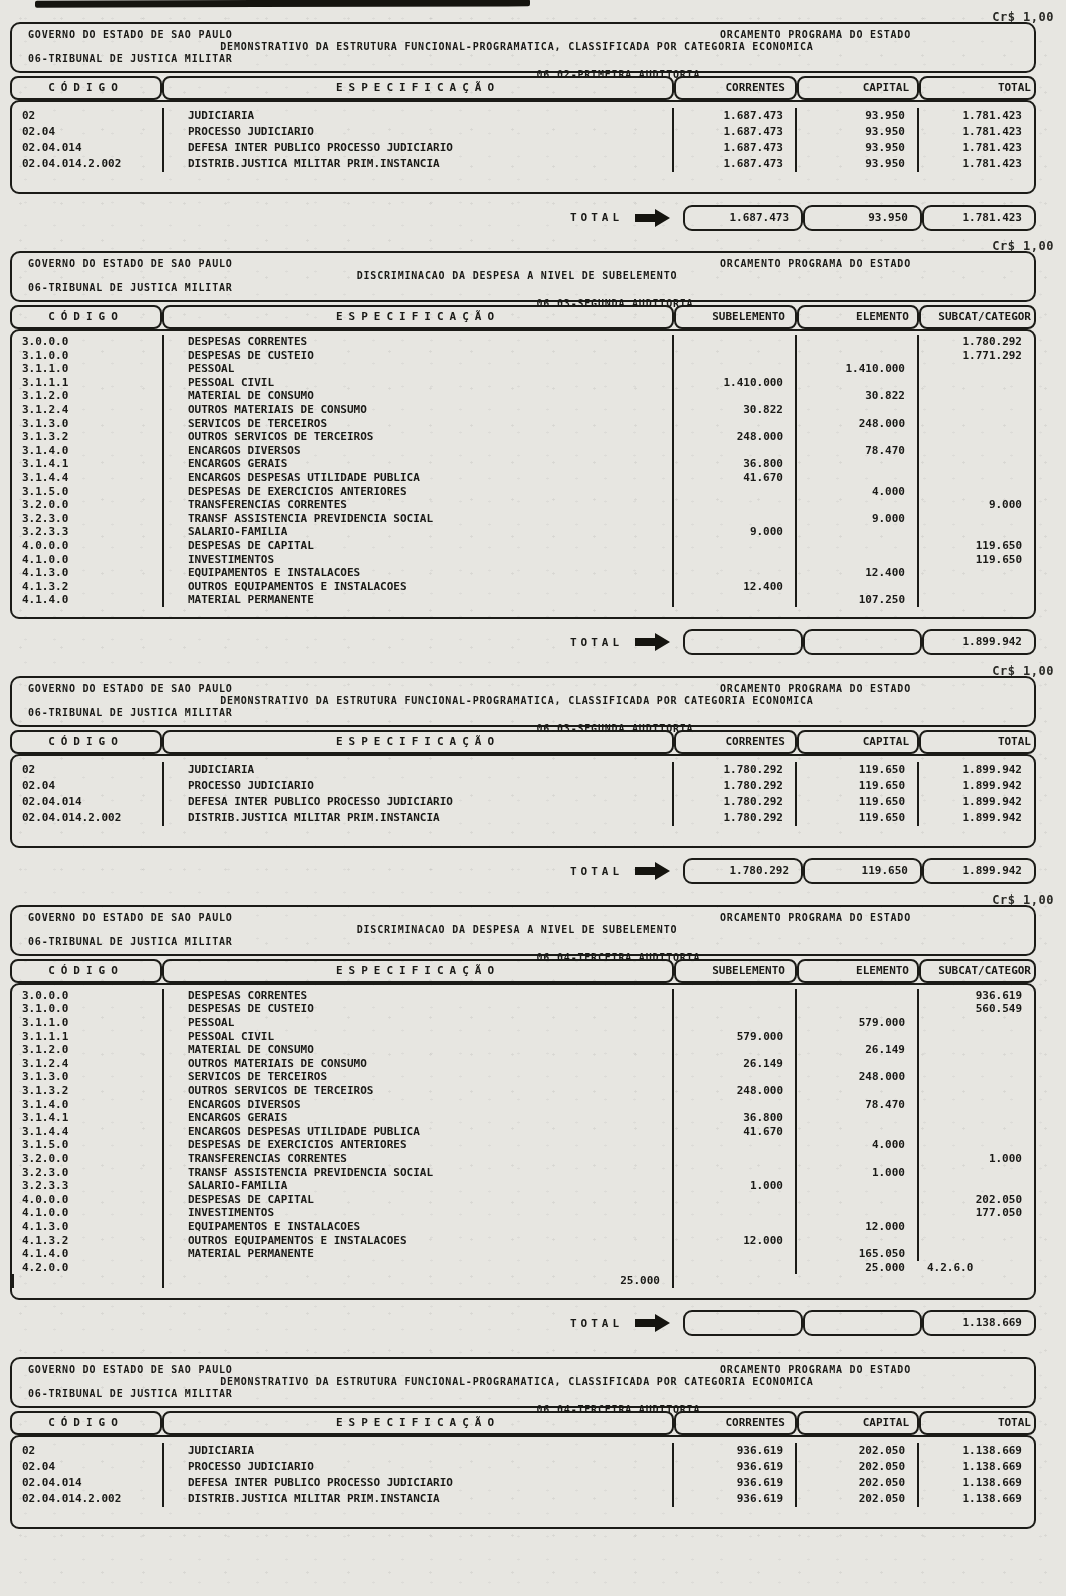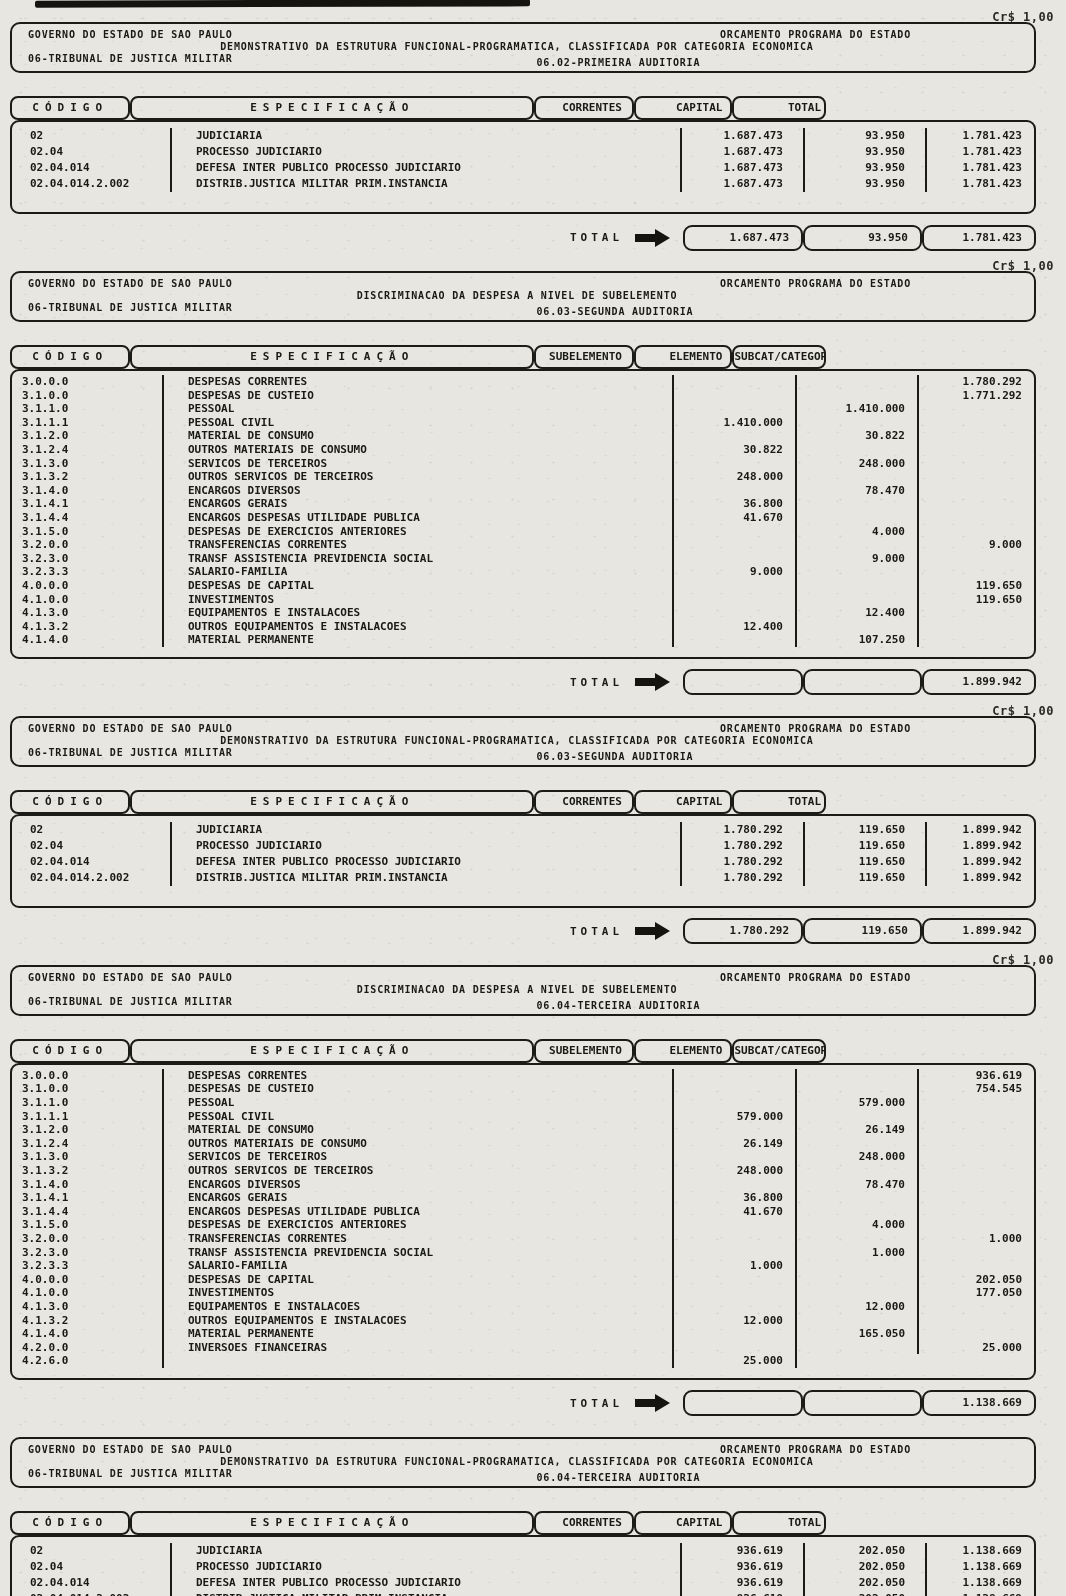--- a/index.html
+++ b/index.html
@@ -31,42 +31,42 @@
   .note:empty{visibility:hidden;}
   .hbox{
     border:2.5px solid #1b1b17;border-radius:10px;
     width:1026px;padding:5px 28px 7px 16px;
     font-size:10px;font-weight:bold;letter-spacing:.8px;
   }
   .h1{display:flex;align-items:baseline;}
   .h1 .rtitle{margin-left:auto;margin-right:95px;}
   .h2{text-align:center;margin-top:1px;}
   .h3{position:relative;margin-top:1px;}
-  .h3 .subunit{position:absolute;left:52%;top:4px;}
-  .thead{display:flex;width:816px;margin-top:23px;}
+  .h3 .subunit{position:absolute;left:52%;top:16px;}
+  .thead{display:flex;width:1026px;margin-top:3px;}
   .hc{
     border:2.5px solid #1b1b17;border-radius:8px;height:24px;
     line-height:19px;font-size:11px;font-weight:bold;
     overflow:hidden;white-space:nowrap;
   }
   .hc.c0{width:152px;text-align:center;letter-spacing:6px;}
   .hc.c1{width:512px;text-align:center;letter-spacing:6px;}
   .hc.c2{width:123px;text-align:right;padding-right:10px;}
   .hc.c3{width:122px;text-align:right;padding-right:8px;}
   .hc.c4{width:117px;text-align:right;padding-right:3px;letter-spacing:0;}
   .tbody{
     width:1026px;border:2.5px solid #1b1b17;border-radius:9px;
     display:grid;grid-template-columns:150px 510px 123px 122px 1fr;
     grid-auto-rows:13.6px;
     padding:4px 0 10px 0;
     font-size:11px;font-weight:bold;
   }
   .tbody.roomy{grid-auto-rows:16px;padding:6px 0 20px 0;}
   .cell{line-height:13.4px;white-space:nowrap;overflow:visible;}
-  .roomy .cell{line-height:15.5px;margin-left:8px;}
+  .roomy .cell{line-height:15.5px;}
   .cell.col0{padding-left:10px;}
   .cell.col1{border-left:2px solid #1b1b17;padding-left:24px;}
   .cell.col2,.cell.col3,.cell.col4{border-left:2px solid #1b1b17;text-align:right;padding-right:12px;}
   .trow{display:flex;align-items:center;margin-top:10px;height:27px;}
   .tlabel{margin-left:560px;font-size:11px;font-weight:bold;letter-spacing:4px;}
   .arrow{margin:0 12px;display:inline-flex;align-items:center;}
   .tbox{
     border:2.5px solid #1b1b17;border-radius:9px;height:26px;line-height:21px;
     font-size:11px;font-weight:bold;text-align:right;padding-right:12px;
     white-space:nowrap;
@@ -357,21 +357,21 @@
     <div class="tbody">
           <div class="cell col0">3.0.0.0</div>
           <div class="cell col1">DESPESAS CORRENTES</div>
           <div class="cell col2"></div>
           <div class="cell col3"></div>
           <div class="cell col4">936.619</div>
           <div class="cell col0">3.1.0.0</div>
           <div class="cell col1">DESPESAS DE CUSTEIO</div>
           <div class="cell col2"></div>
           <div class="cell col3"></div>
-          <div class="cell col4">754.545</div>
+          <div class="cell col4">560.549</div>
           <div class="cell col0">3.1.1.0</div>
           <div class="cell col1">PESSOAL</div>
           <div class="cell col2"></div>
           <div class="cell col3">579.000</div>
           <div class="cell col4"></div>
           <div class="cell col0">3.1.1.1</div>
           <div class="cell col1">PESSOAL CIVIL</div>
           <div class="cell col2">579.000</div>
           <div class="cell col3"></div>
           <div class="cell col4"></div>
@@ -449,21 +449,20 @@
           <div class="cell col1">OUTROS EQUIPAMENTOS E INSTALACOES</div>
           <div class="cell col2">12.000</div>
           <div class="cell col3"></div>
           <div class="cell col4"></div>
           <div class="cell col0">4.1.4.0</div>
           <div class="cell col1">MATERIAL PERMANENTE</div>
           <div class="cell col2"></div>
           <div class="cell col3">165.050</div>
           <div class="cell col4"></div>
           <div class="cell col0">4.2.0.0</div>
-          <div class="cell col1">INVERSOES FINANCEIRAS</div>
           <div class="cell col2"></div>
           <div class="cell col3"></div>
           <div class="cell col4">25.000</div>
           <div class="cell col0">4.2.6.0</div>
           <div class="cell col2"></div>
           <div class="cell col3">25.000</div>
           <div class="cell col4"></div>
         </div>
     <div class="trow">
       <span class="tlabel">TOTAL</span>

